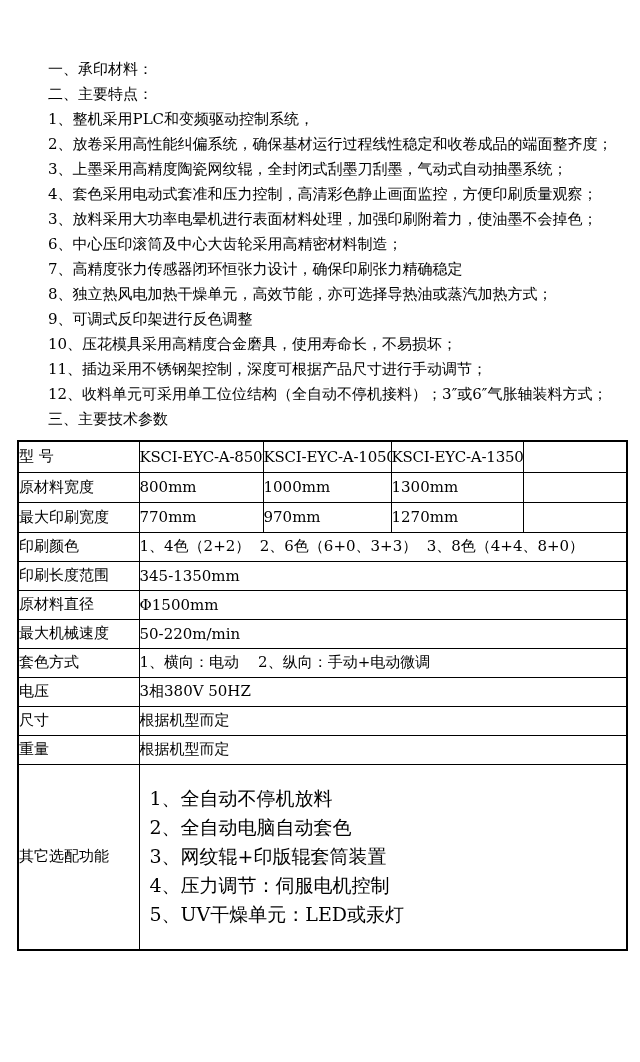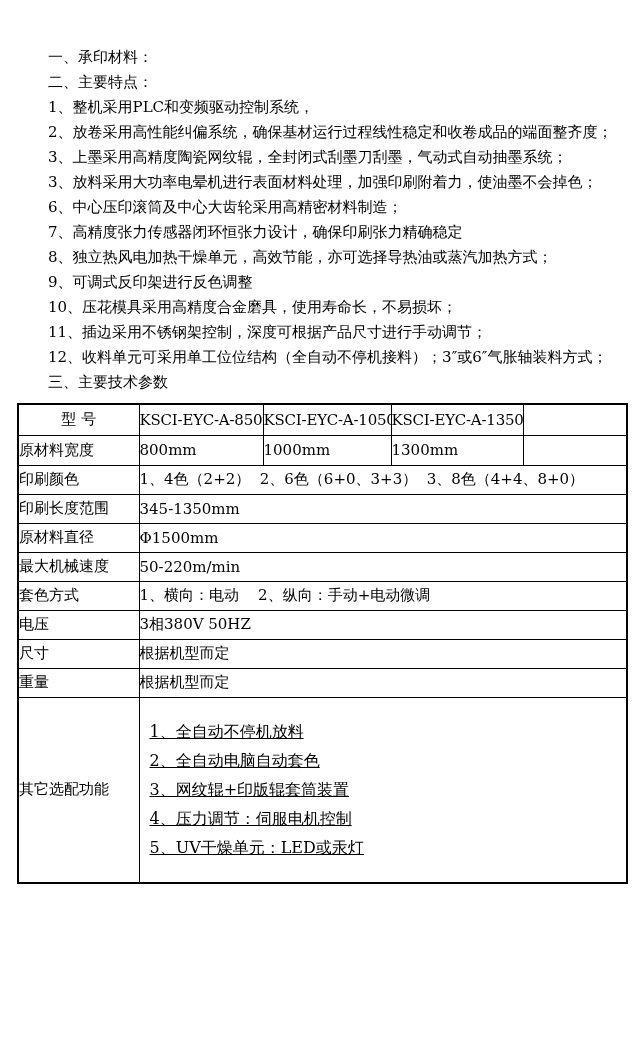--- a/index.html
+++ b/index.html
@@ -2,62 +2,63 @@
 <html><head>
 <meta charset="utf-8">
 <style>
   * { box-sizing: border-box; }
   html, body { margin: 0; padding: 0; }
   body {
     width: 640px; height: 1062px; overflow: hidden;
     background: #ffffff; color: #000000;
     font-family: "DejaVu Serif", "Liberation Serif", serif;
   }
-  .doc { padding-top: 45px; }
+  .doc { padding-top: 57px; }
   .textblock {
     margin-left: 33px; margin-right: 10px;
     font-size: 15px; line-height: 25px;
   }
   .line { white-space: nowrap; }
   .indent { text-indent: 15px; }
   table.spec {
     border-collapse: collapse; table-layout: fixed;
     width: 609px; margin-left: 17px; margin-top: 8px;
     border: 2px solid #000000;
   }
   table.spec td {
     border: 1px solid #000000;
     padding: 0; vertical-align: middle;
     font-size: 15px; overflow: hidden;
   }
   td.lab { padding-left: 11px; }
-  td.lab-center { text-align: center; white-space: pre; }
+  td.lab-center { white-space: pre; }
   td.model { font-size: 12px; padding-left: 2px; letter-spacing: -0.2px; white-space: nowrap; }
   td.val { font-size: 14px; padding-left: 10px; white-space: pre-wrap; margin-top: 32px; }
   tr.r-header td { height: 31px; }
   tr.r-multi td { height: 30px; }
   tr.r-span td { height: 29px; }
   tr.r-options td { height: 186px; }
   .options-list {
     display: flex; flex-direction: column; justify-content: center;
     height: 100%; padding-left: 10px;
   }
-  .options-list .opt { line-height: 29px; font-size: 16px; white-space: nowrap; text-decoration: underline; }
+  .options-list .opt { line-height: 29px; font-size: 19px; white-space: nowrap; }
 </style>
 </head>
 <body>
 
 <div class="doc">
 
   <div class="textblock">
     <div class="line indent">一、承印材料：</div>
     <div class="line indent">二、主要特点：</div>
     <div class="line indent">1、整机采用PLC和变频驱动控制系统，</div>
     <div class="line indent">2、放卷采用高性能纠偏系统，确保基材运行过程线性稳定和收卷成品的端面整齐度；</div>
     <div class="line indent">3、上墨采用高精度陶瓷网纹辊，全封闭式刮墨刀刮墨，气动式自动抽墨系统；</div>
+    <div class="line indent">4、套色采用电动式套准和压力控制，高清彩色静止画面监控，方便印刷质量观察；</div>
     <div class="line indent">3、放料采用大功率电晕机进行表面材料处理，加强印刷附着力，使油墨不会掉色；</div>
     <div class="line indent">6、中心压印滚筒及中心大齿轮采用高精密材料制造；</div>
     <div class="line indent">7、高精度张力传感器闭环恒张力设计，确保印刷张力精确稳定</div>
     <div class="line indent">8、独立热风电加热干燥单元，高效节能，亦可选择导热油或蒸汽加热方式；</div>
     <div class="line indent">9、可调式反印架进行反色调整</div>
     <div class="line indent">10、压花模具采用高精度合金磨具，使用寿命长，不易损坏；</div>
     <div class="line indent">11、插边采用不锈钢架控制，深度可根据产品尺寸进行手动调节；</div>
     <div class="line indent">12、收料单元可采用单工位位结构（全自动不停机接料）；3″或6″气胀轴装料方式；</div>
     <div class="line indent">三、主要技术参数</div>
   </div>
@@ -81,20 +82,27 @@
     </tr>
 
     <tr class="r-multi">
       <td class="lab">原材料宽度</td>
       <td class="val">800mm</td>
       <td class="val">1000mm</td>
       <td class="val">1300mm</td>
       <td class="empty-cell"></td>
     </tr>
 
+    <tr class="r-multi">
+      <td class="lab">最大印刷宽度</td>
+      <td class="val">770mm</td>
+      <td class="val">970mm</td>
+      <td class="val">1270mm</td>
+      <td class="empty-cell"></td>
+    </tr>
 
     <tr class="r-span">
       <td class="lab">印刷颜色</td>
       <td class="val" colspan="4">1、4色（2+2）  2、6色（6+0、3+3）  3、8色（4+4、8+0）</td>
     </tr>
     <tr class="r-span">
       <td class="lab">印刷长度范围</td>
       <td class="val" colspan="4">345-1350mm</td>
     </tr>
     <tr class="r-span">

